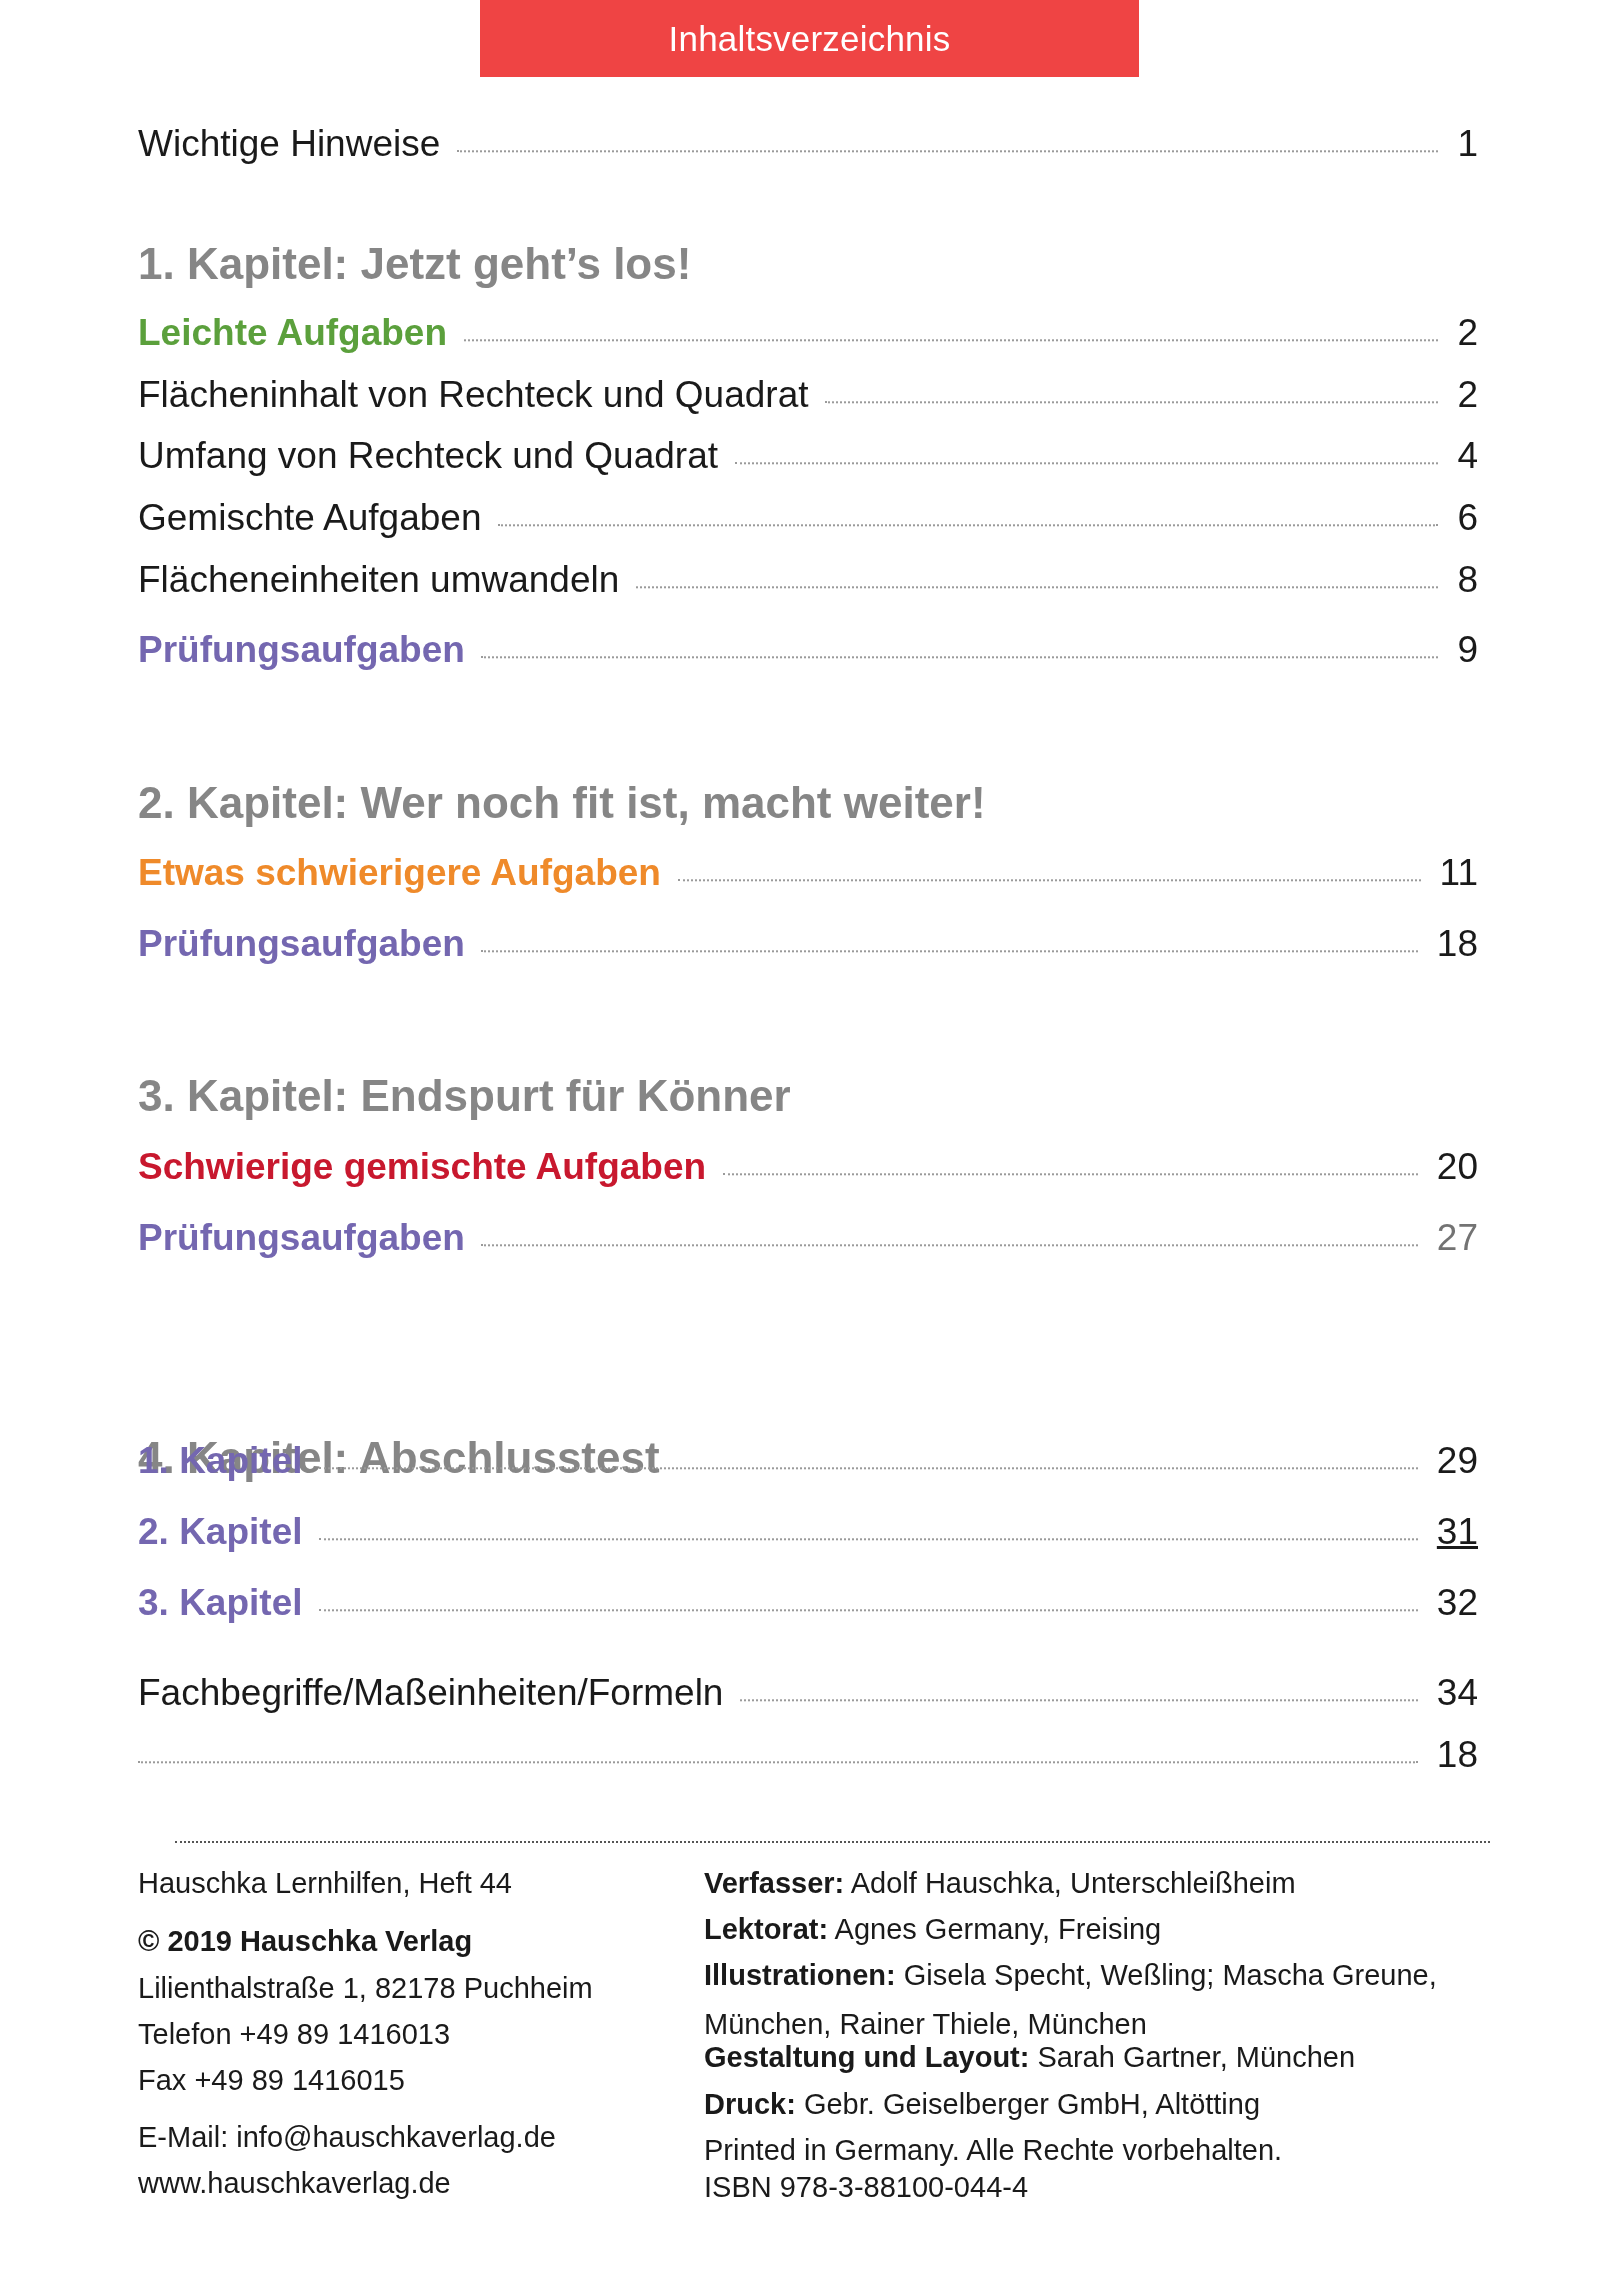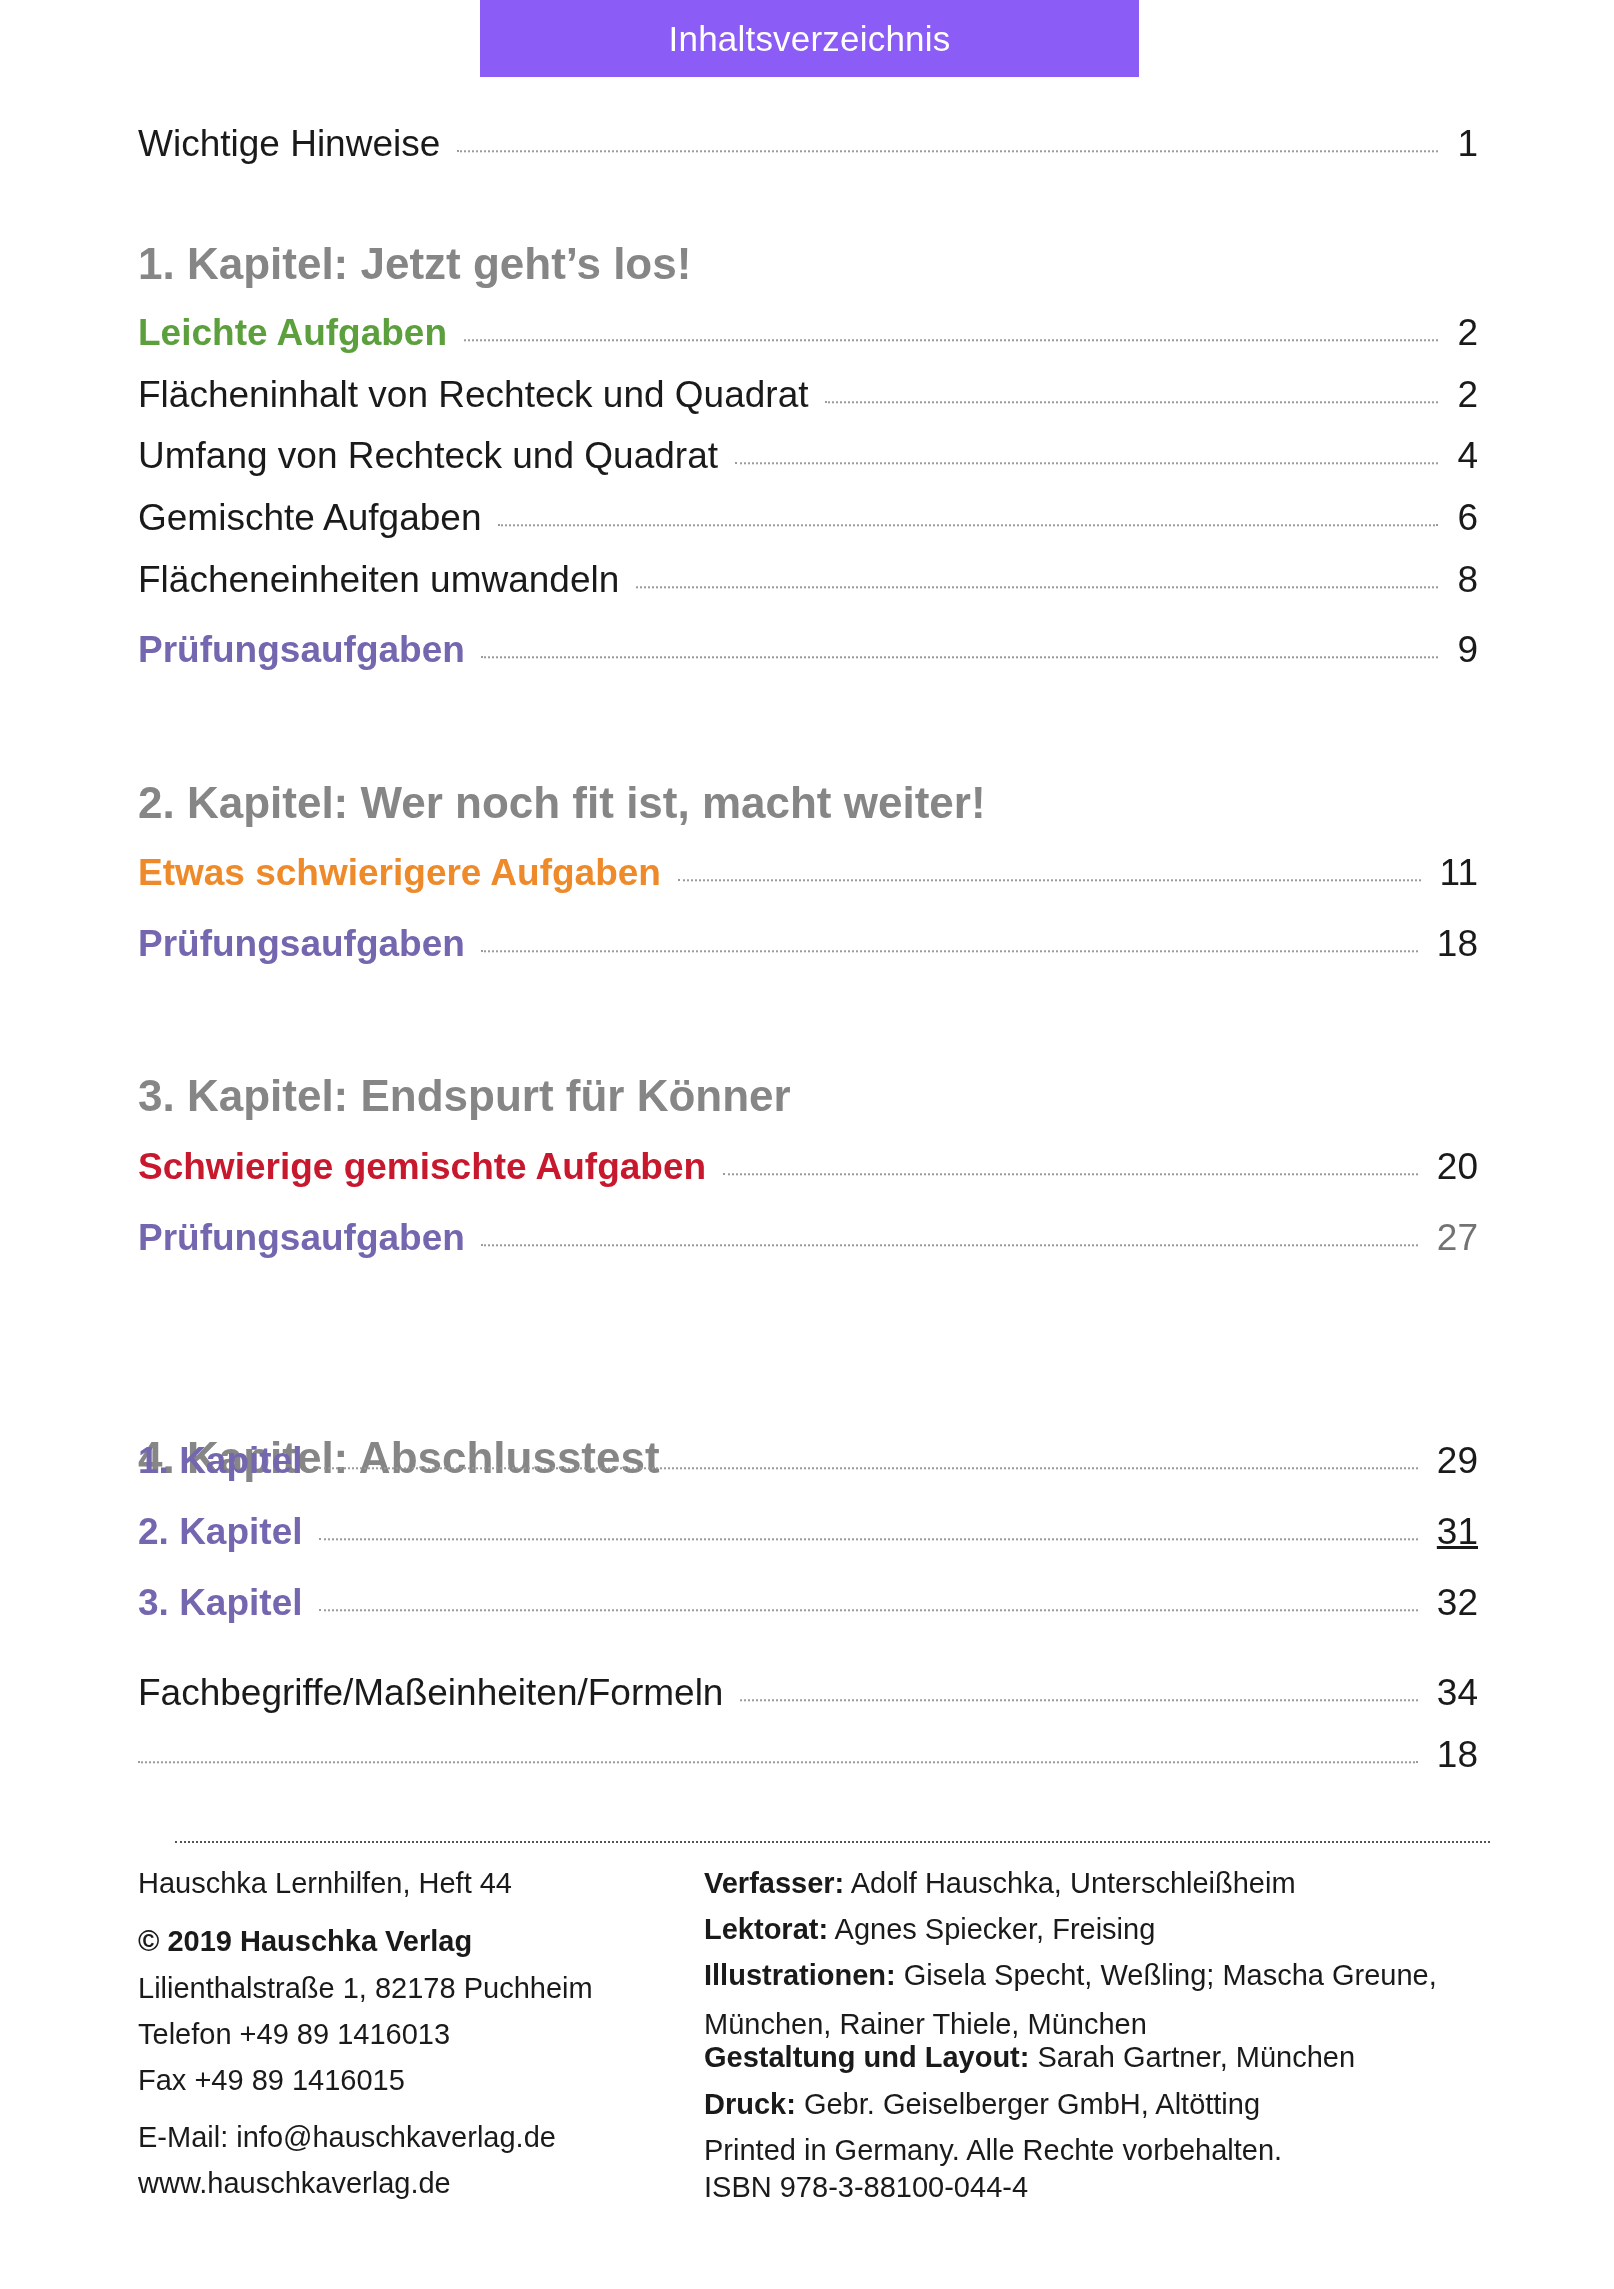--- a/index.html
+++ b/index.html
@@ -3,21 +3,21 @@
 <meta charset="utf-8">
 <style>
   html, body { margin: 0; padding: 0; background: #ffffff; }
   body {
     width: 1614px; height: 2290px; position: relative; overflow: hidden;
     font-family: "Liberation Sans", "DejaVu Sans", sans-serif;
     color: #1a1a1a;
   }
   .header {
     position: absolute; left: 480px; top: 0; width: 659px; height: 77px;
-    background: #8b5cf6; color: #ffffff;
+    background: #ef4444; color: #ffffff;
     display: flex; align-items: center; justify-content: center;
     font-size: 35px; letter-spacing: 0.2px;
   }
   .toc { position: absolute; left: 138px; width: 1340px; top: 0; }
   .row {
     position: absolute; left: 0; width: 1340px;
     display: flex; align-items: baseline;
     font-size: 37px; line-height: 1;
   }
   .row .label { white-space: nowrap; padding-right: 16.6px; }
@@ -148,21 +148,21 @@
 <div class="imprint" style="left:138px; top:1974px;">Lilienthalstraße 1, 82178 Puchheim</div>
 <div class="imprint" style="left:138px; top:2020px;">Telefon +49 89 1416013</div>
 <div class="imprint" style="left:138px; top:2066px;">Fax +49 89 1416015</div>
 <div class="imprint" style="left:138px; top:2123px;">E-Mail: info@hauschkaverlag.de</div>
 <div class="imprint" style="left:138px; top:2169px;">www.hauschkaverlag.de</div>
 
 <div class="imprint" style="left:704px; top:1869px;">
   <b>Verfasser:</b><span> Adolf Hauschka, Unterschleißheim</span>
 </div>
 <div class="imprint" style="left:704px; top:1915px;">
-  <b>Lektorat:</b><span> Agnes Spiecker, Freising</span>
+  <b>Lektorat:</b><span> Agnes Germany, Freising</span>
 </div>
 <div class="imprint" style="left:704px; top:1961px;">
   <b>Illustrationen:</b><span> Gisela Specht, Weßling; Mascha Greune,</span>
 </div>
 <div class="imprint" style="left:704px; top:1998px;margin-top:12px;">München,  Rainer Thiele, München</div>
 <div class="imprint" style="left:704px; top:2043px;">
   <b>Gestaltung und Layout:</b><span> Sarah Gartner, München</span>
 </div>
 <div class="imprint" style="left:704px; top:2090px;">
   <b>Druck:</b><span> Gebr. Geiselberger GmbH, Altötting</span>

